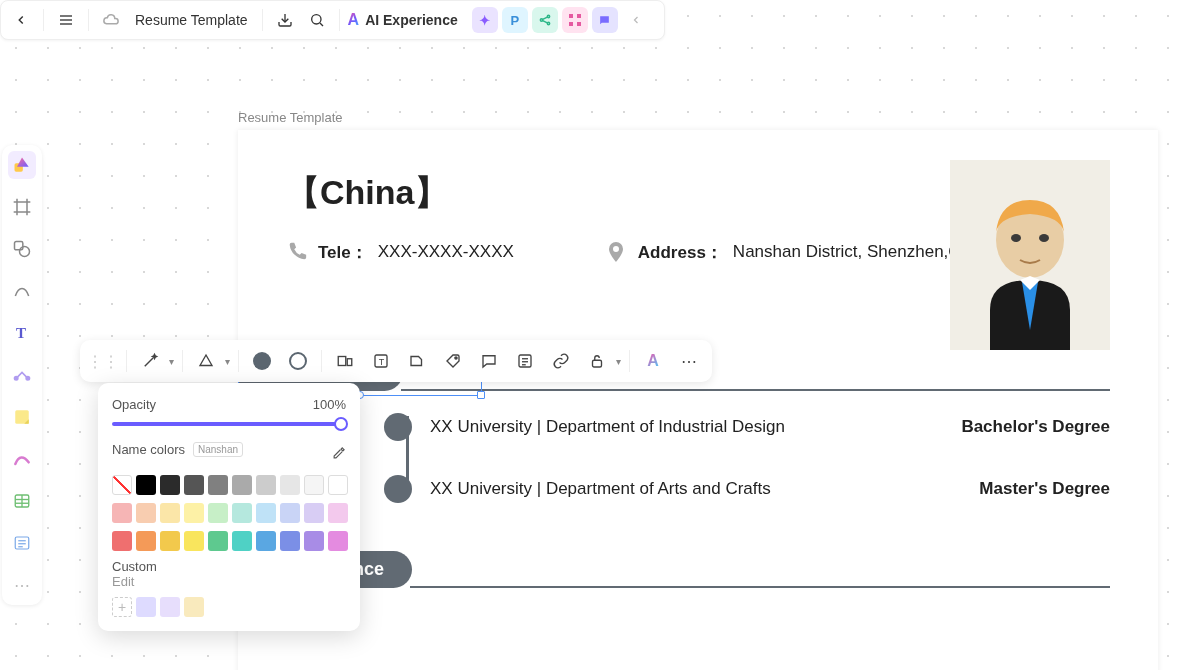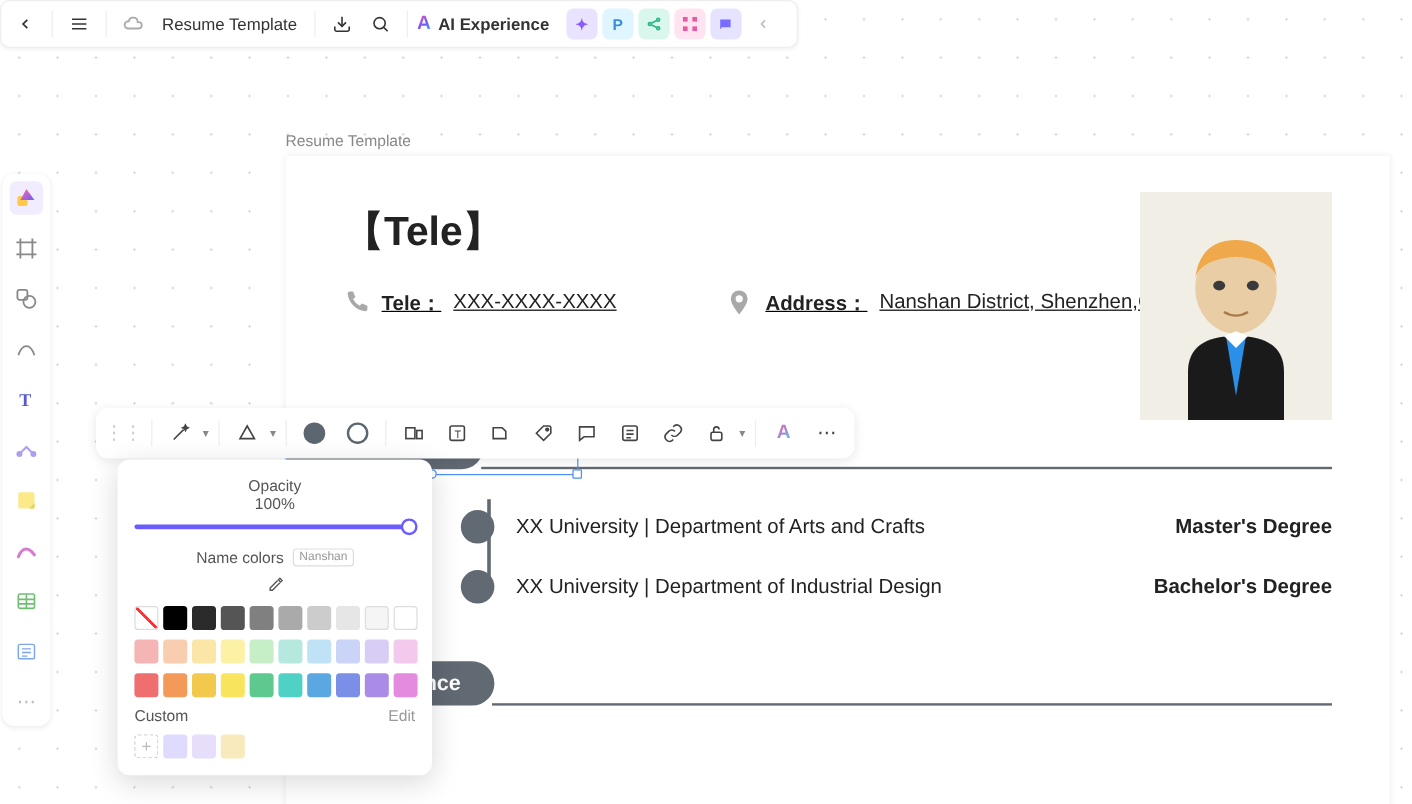--- a/index.html
+++ b/index.html
@@ -87,21 +87,21 @@
     .page {
       position:absolute; left:238px; top:130px;
       width:920px; height:560px;
       background:#fff;
       box-shadow: 0 0 6px rgba(0,0,0,0.08);
       padding: 40px 48px 0 48px;
     }
     .name { font-size: 34px; font-weight: 700; color:#222; }
     .career { font-size:18px; color:#444; margin-top: 14px; }
     .contact-row { display:flex; gap:40px; margin-top: 24px; align-items:center;}
-    .contact-item { display:flex; align-items:center; gap:10px;text-decoration:underline; }
+    .contact-item { display:flex; align-items:center; gap:10px; }
     .contact-item .ic { color:#a9a9a9; }
     .contact-item .lbl { font-size:17px; font-weight:700; color:#222; }
     .contact-item .val { font-size:17px; color:#222;}
     .avatar {
       position:absolute; right:48px; top:30px;
       width:160px; height:190px; background:#f1eee6;
       display:flex; align-items:flex-end; justify-content:center;
       overflow:hidden;
     }
 
@@ -151,30 +151,30 @@
     .fill-circle { width:18px; height:18px; border-radius:50%; background:#5b6670;}
     .stroke-circle { width:18px; height:18px; border-radius:50%; border:2.5px solid #5b6670;}
 
     
     .popover {
       position:absolute; left:98px; top:383px;
       width:262px; background:#fff; border-radius:10px;
       box-shadow: 0 6px 24px rgba(0,0,0,0.15);
       padding:14px 14px 14px 14px;
     }
-    .pop-row { display:flex; justify-content:space-between; align-items:center; font-size:13px; color:#555; margin-bottom:10px;flex-direction:column;}
+    .pop-row { display:flex; justify-content:space-between; align-items:center; font-size:13px; color:#555; margin-bottom:10px;}
     .slider { position:relative; height:4px; background:#6a5cff; border-radius:3px; margin-bottom:16px;}
     .slider .thumb { position:absolute; right:-2px; top:-5px; width:14px; height:14px; border-radius:50%; background:#fff; border:2px solid #6a5cff;}
     .fill-label { display:flex; align-items:center; gap:8px; font-size:13px; color:#555; margin-bottom:8px;}
     .classic-tag { font-size:10px; color:#999; border:1px solid #ddd; border-radius:3px; padding:1px 4px;}
     .eyedrop { color:#555;}
     .swatches { display:grid; grid-template-columns: repeat(10, 20px); gap:4px; margin-bottom:8px;}
     .sw { width:20px; height:20px; border-radius:3px; cursor:pointer;}
     .sw.slash { background: linear-gradient(to top right, #fff 0%,#fff 45%, #f33 46%, #f33 54%, #fff 55%, #fff 100%); border:1px solid #ddd;}
-    .custom-row { display:flex; justify-content:space-between; font-size:13px; color:#555; margin:8px 0;}
+    .custom-row { display:flex; justify-content:space-between; font-size:13px; color:#555; margin:8px 0;flex-direction:column;}
     .custom-sw { display:flex; gap:4px;}
     .custom-sw .addbox { width:20px; height:20px; border:1px dashed #ccc; border-radius:3px; display:flex; align-items:center; justify-content:center; color:#bbb; font-size:14px; cursor:pointer;}
 
     .chev { font-size:10px; color:#888; margin-left:-2px;}
     svg { display:block; }
   </style>
 </head>
 <body>
 
 <div class="canvas-bg"></div>
@@ -319,21 +319,21 @@
         <line x1="7" y1="13" x2="17" y2="13"></line>
         <line x1="7" y1="17" x2="13" y2="17"></line>
       </svg>
   </div>
   <div class="tool" style="color:#bbb">⋯</div>
 </div>
 
 <div class="page-label">Resume Template</div>
 
 <div class="page">
-  <div class="name">【Tele】</div>
+  <div class="name">【China】</div>
   <div class="contact-row">
     <div class="contact-item">
       <span class="ic">
         <svg width="22" height="22" viewBox="0 0 24 24" fill="currentColor">
             <path d="M6 2h3l2 5-2 2a12 12 0 0 0 6 6l2-2 5 2v3a2 2 0 0 1-2 2A18 18 0 0 1 4 4a2 2 0 0 1 2-2z"></path>
           </svg>
       </span>
       <span class="lbl">Tele：</span>
       <span class="val">XXX-XXXX-XXXX</span>
     </div>
@@ -371,31 +371,31 @@
       <div class="handle" style="left:-4px; top:-4px"></div>
       <div class="handle" style="right:-4px; top:-4px"></div>
       <div class="handle" style="left:-4px; bottom:-4px"></div>
       <div class="handle" style="right:-4px; bottom:-4px"></div>
       <div class="handle" style="left:50%; top:-4px; margin-left:-4px; border-radius:50%"></div>
       <div class="handle" style="left:50%; bottom:-4px; margin-left:-4px; border-radius:50%"></div>
     </div>
 
     <div class="vline" style="left:120px; top:62px; height:80px;"></div>
 
+    <div class="edu-row">
+      <span class="edu-date">20XX/XX</span>
+      <span class="dot"></span>
+      <span class="edu-text">XX University | Department of Industrial Design</span>
+      <span class="degree">Bachelor's  Degree</span>
+    </div>
     <div class="edu-row" style="margin-top:34px">
       <span class="edu-date">20XX/XX</span>
       <span class="dot"></span>
       <span class="edu-text">XX University | Department of Arts and Crafts</span>
       <span class="degree">Master's Degree</span>
-    </div>
-    <div class="edu-row">
-      <span class="edu-date">20XX/XX</span>
-      <span class="dot"></span>
-      <span class="edu-text">XX University | Department of Industrial Design</span>
-      <span class="degree">Bachelor's  Degree</span>
     </div>
   </div>
 
   <div class="exp-block">
     <div class="section-head">
       <span class="section-pill">Experience</span>
       <div class="section-line"></div>
     </div>
   </div>
 </div>

